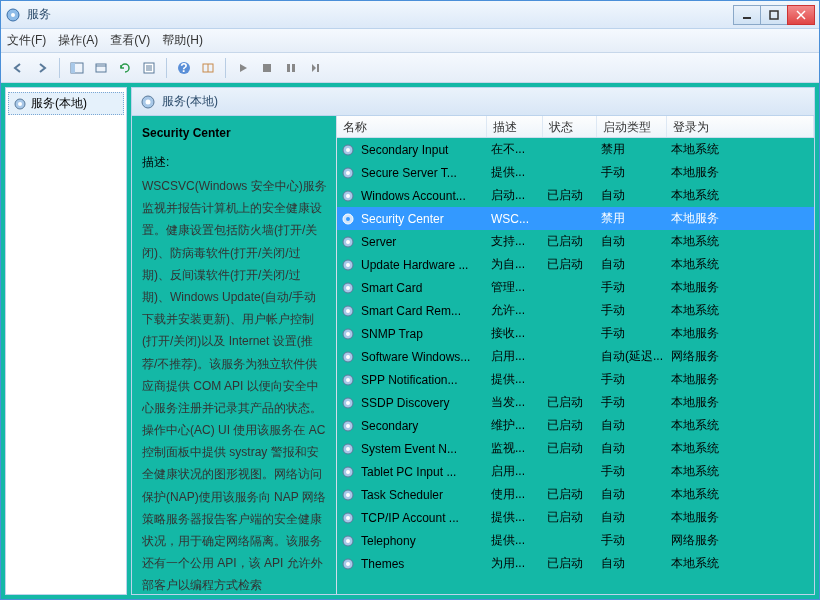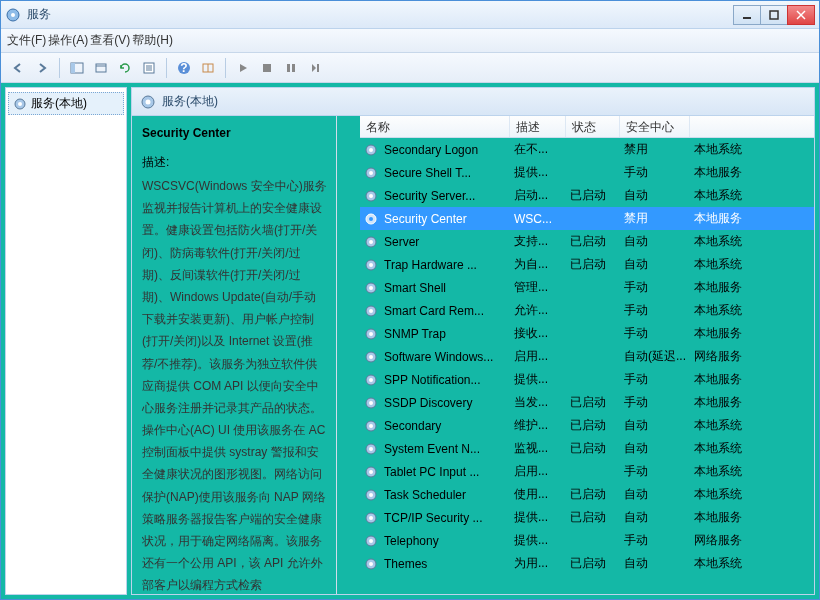--- a/index.html
+++ b/index.html
@@ -4,37 +4,37 @@
 <style>
   * { box-sizing: border-box; margin: 0; padding: 0; font-family: "Microsoft YaHei", "Segoe UI", sans-serif; font-size: 12px; }
   body { background: #fff; width: 820px; height: 600px; overflow: hidden; }
   .window { width: 820px; height: 600px; border: 1px solid #4a8fd8; display: flex; flex-direction: column; background: #14b8a6; }
   .titlebar { height: 28px; background: linear-gradient(#f1f7fd, #dce9f8); display: flex; align-items: center; padding: 0 4px; border-bottom: 1px solid #bcd3ec; }
   .title-icon { width: 16px; height: 16px; margin-right: 6px; }
   .title-text { flex: 1; color: #2a4a6a; }
   .winbtns { display: flex; gap: 0; }
   .winbtn { width: 28px; height: 20px; border: 1px solid #8aa8c8; background: linear-gradient(#eaf2fb, #d0e2f4); display: flex; align-items: center; justify-content: center; margin-left: -1px; }
   .winbtn.close { background: linear-gradient(#f38b8b, #e04545); color: #fff; border-color: #c33; }
-  .menubar { height: 24px; background: linear-gradient(#f5f9fe, #e6eef8); display: flex; align-items: center; padding: 0 6px; border-bottom: 1px solid #c7d7ea; gap: 2px; color: #333; }
+  .menubar { height: 24px; background: linear-gradient(#f5f9fe, #e6eef8); display: flex; align-items: center; padding: 0 6px; border-bottom: 1px solid #c7d7ea; gap: 12px; color: #333; }
   .menuitem { cursor: default; }
   .toolbar { height: 30px; background: linear-gradient(#f5f9fe, #e6eef8); display: flex; align-items: center; padding: 0 6px; border-bottom: 1px solid #c7d7ea; gap: 2px; }
   .toolbar .sep { width: 1px; height: 20px; background: #b8cde4; margin: 0 4px; }
   .tbtn { width: 22px; height: 22px; border: 1px solid transparent; display: flex; align-items: center; justify-content: center; color: #3a5a7a; }
   .body { flex: 1; display: flex; min-height: 0; padding: 4px; gap: 4px; }
   .tree { width: 122px; border: 1px solid #bcd3ec; background: #fff; padding: 4px 2px; }
   .tree-item { display: flex; align-items: center; gap: 4px; padding: 2px 4px; background: #e5f1fb; border: 1px dotted #7aa7d4; }
   .gear-icon { width: 14px; height: 14px; }
   .right { flex: 1; display: flex; flex-direction: column; border: 1px solid #bcd3ec; min-width: 0; }
   .panehead { height: 28px; background: linear-gradient(#eaf2fb, #d8e6f6); display: flex; align-items: center; padding: 0 8px; gap: 6px; color: #2a4a6a; border-bottom: 1px solid #bcd3ec; }
   .split { flex: 1; display: flex; min-height: 0; }
   .detail { width: 205px; padding: 10px 8px 4px 10px; border-right: 1px solid #d0dceb; overflow: hidden; }
   .detail h3 { font-size: 12px; font-weight: bold; margin-bottom: 14px; }
   .detail .lbl { margin-bottom: 4px; }
   .detail .desc { line-height: 1.85; color: #333; word-break: break-all; }
-  .list { flex: 1; display: flex; flex-direction: column; min-width: 0; margin-left: 23px; }
+  .list { flex: 1; display: flex; flex-direction: column; min-width: 0; }
   .listhead { height: 22px; display: flex; background: linear-gradient(#fdfefe, #eef4fb); border-bottom: 1px solid #cddced; }
   .listhead .col { padding: 3px 6px; border-right: 1px solid #dde8f4; color: #333; overflow: hidden; white-space: nowrap; }
   .c-name { width: 150px; }
   .c-desc { width: 56px; }
   .c-status { width: 54px; }
   .c-start { width: 70px; }
   .c-logon { flex: 1; }
   .rows { flex: 1; overflow-y: auto; overflow-x: hidden; }
   .row { height: 23px; display: flex; align-items: center; padding-left: 4px; }
   .row.sel { background: #3399ff; color: #fff; }
@@ -186,57 +186,58 @@
           <h3>Security Center</h3>
           <div class="lbl">描述:</div>
           <div class="desc">WSCSVC(Windows 安全中心)服务监视并报告计算机上的安全健康设置。健康设置包括防火墙(打开/关闭)、防病毒软件(打开/关闭/过期)、反间谍软件(打开/关闭/过期)、Windows Update(自动/手动下载并安装更新)、用户帐户控制(打开/关闭)以及 Internet 设置(推荐/不推荐)。该服务为独立软件供应商提供 COM API 以便向安全中心服务注册并记录其产品的状态。操作中心(AC) UI 使用该服务在 AC 控制面板中提供 systray 警报和安全健康状况的图形视图。网络访问保护(NAP)使用该服务向 NAP 网络策略服务器报告客户端的安全健康状况，用于确定网络隔离。该服务还有一个公用 API，该 API 允许外部客户以编程方式检索</div>
         </div>
 
         <div class="list">
           <div class="listhead">
             <div class="col c-name">名称</div>
             <div class="col c-desc">描述</div>
             <div class="col c-status">状态</div>
-            <div class="col c-start">安全中心</div>
+            <div class="col c-start">启动类型</div>
+            <div class="col c-logon">登录为</div>
           </div>
           <div class="rows" id="rows">
               <div class="row">
                 <span class="ic">
                   <svg width="14" height="14" viewBox="0 0 14 14">
                     <circle cx="7" cy="7" r="5" fill="#a8c8e8" stroke="#5a7a9a"></circle>
                     <circle cx="7" cy="7" r="2" fill="#fff"></circle>
                   </svg>
                 </span>
-                <span class="cell" style="width:130px">Secondary Logon</span>
+                <span class="cell" style="width:130px">Secondary Input</span>
                 <span class="cell" style="width:56px">在不...</span>
                 <span class="cell" style="width:54px"></span>
                 <span class="cell" style="width:70px">禁用</span>
                 <span class="cell" style="flex:1">本地系统</span>
               </div>
               <div class="row">
                 <span class="ic">
                   <svg width="14" height="14" viewBox="0 0 14 14">
                     <circle cx="7" cy="7" r="5" fill="#a8c8e8" stroke="#5a7a9a"></circle>
                     <circle cx="7" cy="7" r="2" fill="#fff"></circle>
                   </svg>
                 </span>
-                <span class="cell" style="width:130px">Secure Shell T...</span>
+                <span class="cell" style="width:130px">Secure Server T...</span>
                 <span class="cell" style="width:56px">提供...</span>
                 <span class="cell" style="width:54px"></span>
                 <span class="cell" style="width:70px">手动</span>
                 <span class="cell" style="flex:1">本地服务</span>
               </div>
               <div class="row">
                 <span class="ic">
                   <svg width="14" height="14" viewBox="0 0 14 14">
                     <circle cx="7" cy="7" r="5" fill="#a8c8e8" stroke="#5a7a9a"></circle>
                     <circle cx="7" cy="7" r="2" fill="#fff"></circle>
                   </svg>
                 </span>
-                <span class="cell" style="width:130px">Security Server...</span>
+                <span class="cell" style="width:130px">Windows Account...</span>
                 <span class="cell" style="width:56px">启动...</span>
                 <span class="cell" style="width:54px">已启动</span>
                 <span class="cell" style="width:70px">自动</span>
                 <span class="cell" style="flex:1">本地系统</span>
               </div>
               <div class="row sel">
                 <span class="ic">
                   <svg width="14" height="14" viewBox="0 0 14 14">
                     <circle cx="7" cy="7" r="5" fill="#cfe4fa" stroke="#fff"></circle>
                     <circle cx="7" cy="7" r="2" fill="#3399ff"></circle>
@@ -261,34 +262,34 @@
                 <span class="cell" style="width:70px">自动</span>
                 <span class="cell" style="flex:1">本地系统</span>
               </div>
               <div class="row">
                 <span class="ic">
                   <svg width="14" height="14" viewBox="0 0 14 14">
                     <circle cx="7" cy="7" r="5" fill="#a8c8e8" stroke="#5a7a9a"></circle>
                     <circle cx="7" cy="7" r="2" fill="#fff"></circle>
                   </svg>
                 </span>
-                <span class="cell" style="width:130px">Trap Hardware ...</span>
+                <span class="cell" style="width:130px">Update Hardware ...</span>
                 <span class="cell" style="width:56px">为自...</span>
                 <span class="cell" style="width:54px">已启动</span>
                 <span class="cell" style="width:70px">自动</span>
                 <span class="cell" style="flex:1">本地系统</span>
               </div>
               <div class="row">
                 <span class="ic">
                   <svg width="14" height="14" viewBox="0 0 14 14">
                     <circle cx="7" cy="7" r="5" fill="#a8c8e8" stroke="#5a7a9a"></circle>
                     <circle cx="7" cy="7" r="2" fill="#fff"></circle>
                   </svg>
                 </span>
-                <span class="cell" style="width:130px">Smart Shell</span>
+                <span class="cell" style="width:130px">Smart Card</span>
                 <span class="cell" style="width:56px">管理...</span>
                 <span class="cell" style="width:54px"></span>
                 <span class="cell" style="width:70px">手动</span>
                 <span class="cell" style="flex:1">本地服务</span>
               </div>
               <div class="row">
                 <span class="ic">
                   <svg width="14" height="14" viewBox="0 0 14 14">
                     <circle cx="7" cy="7" r="5" fill="#a8c8e8" stroke="#5a7a9a"></circle>
                     <circle cx="7" cy="7" r="2" fill="#fff"></circle>
@@ -404,21 +405,21 @@
                 <span class="cell" style="width:70px">自动</span>
                 <span class="cell" style="flex:1">本地系统</span>
               </div>
               <div class="row">
                 <span class="ic">
                   <svg width="14" height="14" viewBox="0 0 14 14">
                     <circle cx="7" cy="7" r="5" fill="#a8c8e8" stroke="#5a7a9a"></circle>
                     <circle cx="7" cy="7" r="2" fill="#fff"></circle>
                   </svg>
                 </span>
-                <span class="cell" style="width:130px">TCP/IP Security ...</span>
+                <span class="cell" style="width:130px">TCP/IP Account ...</span>
                 <span class="cell" style="width:56px">提供...</span>
                 <span class="cell" style="width:54px">已启动</span>
                 <span class="cell" style="width:70px">自动</span>
                 <span class="cell" style="flex:1">本地服务</span>
               </div>
               <div class="row">
                 <span class="ic">
                   <svg width="14" height="14" viewBox="0 0 14 14">
                     <circle cx="7" cy="7" r="5" fill="#a8c8e8" stroke="#5a7a9a"></circle>
                     <circle cx="7" cy="7" r="2" fill="#fff"></circle>

